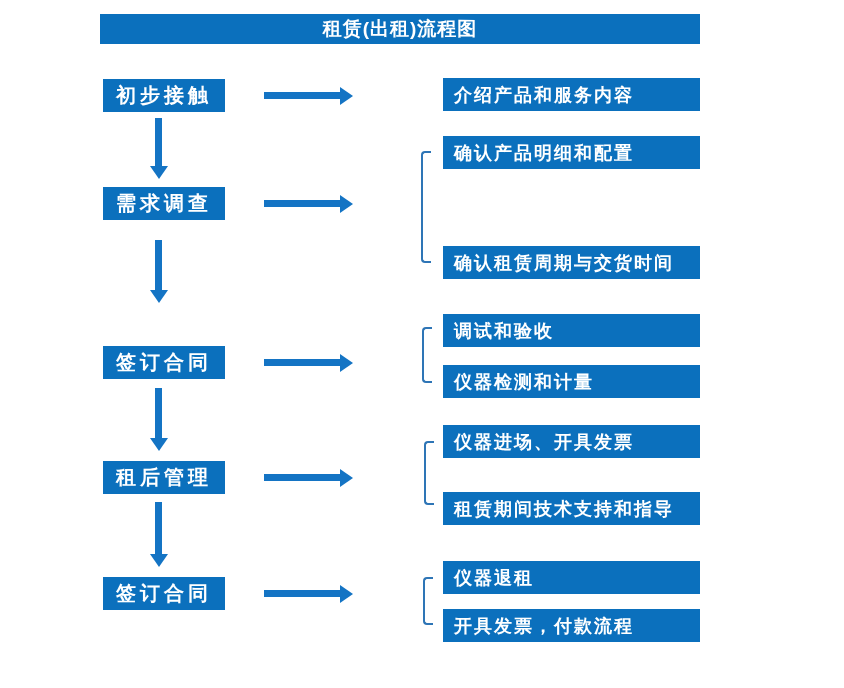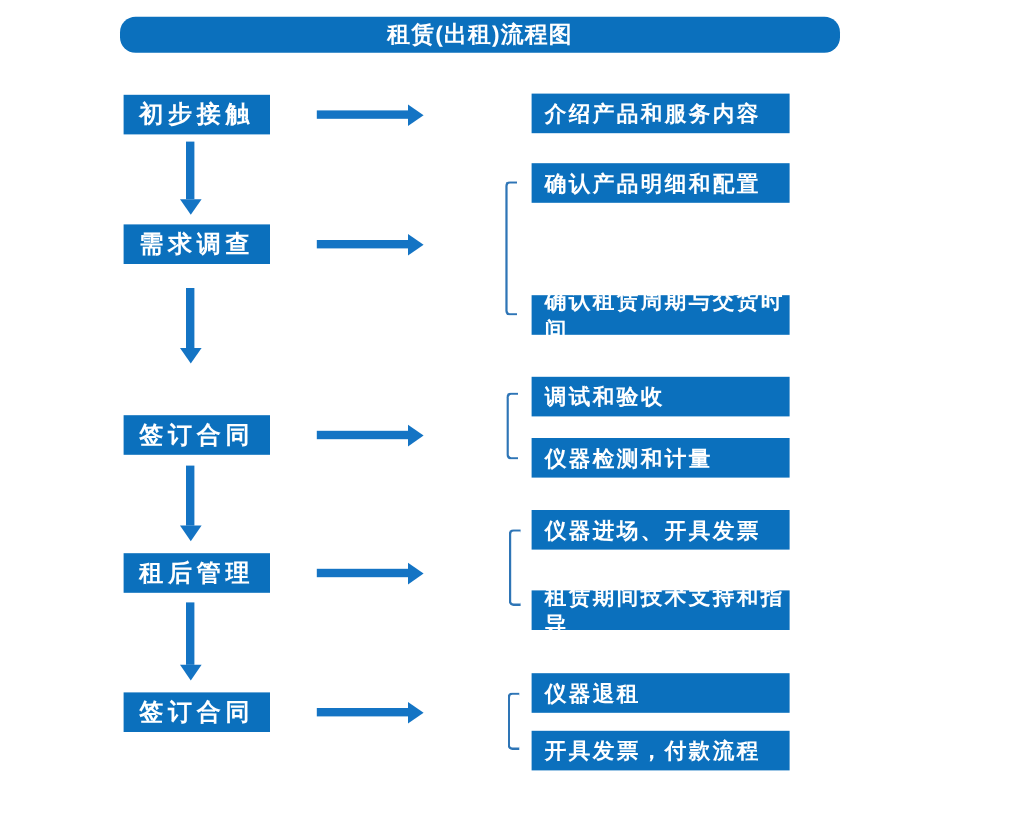--- a/index.html
+++ b/index.html
@@ -18,30 +18,29 @@
     font-weight: bold;
     display: flex;
     align-items: center;
     box-sizing: border-box;
   }
   .title-bar {
     left: 100px; top: 14px; width: 600px; height: 30px;
     justify-content: center;
     font-size: 19px;
     letter-spacing: 1px;
-    border-radius: 13px;
   }
   .step {
     left: 103px; width: 122px; height: 33px;
     padding-left: 13px;
     font-size: 20px;
     letter-spacing: 4px;
   }
   .detail {
-    left: 443px; width: 215px; height: 33px;
+    left: 443px; width: 257px; height: 33px;
     padding-left: 11px;
     font-size: 18px;
     letter-spacing: 2px;
   }
   .h-arrow {
     position: absolute;
     height: 7px;
     background: #1474c4;
   }
   .h-arrow::after {

